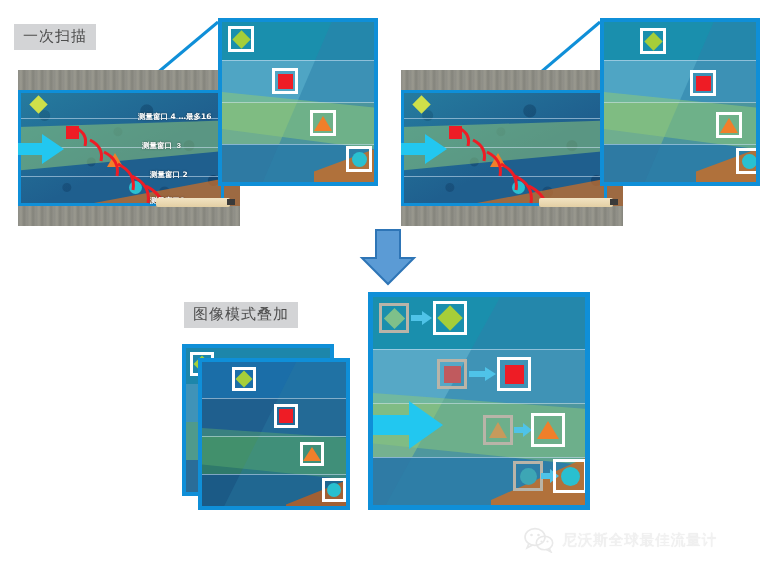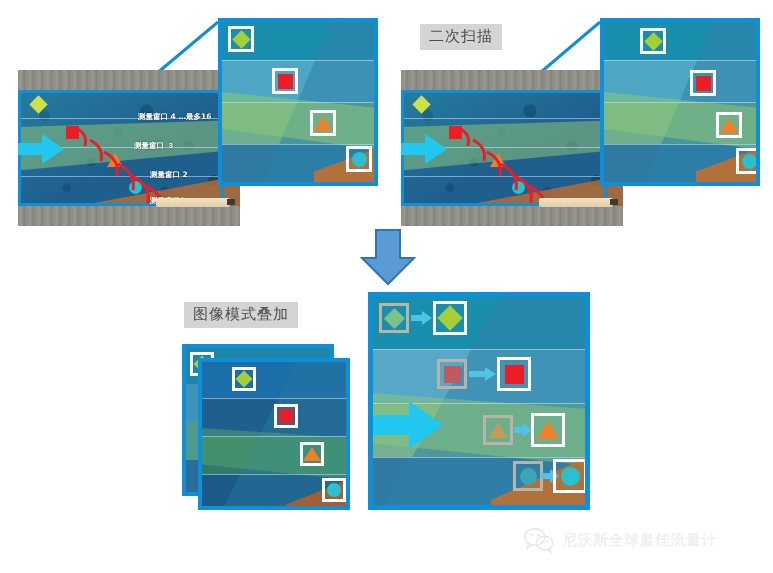--- a/index.html
+++ b/index.html
@@ -97,20 +97,21 @@
   .wm{position:absolute;display:flex;align-items:center;gap:8px;}
   .wm-text{color:#f2f2f2;font-size:15px;letter-spacing:.5px;
            font-family:"DejaVu Sans","Liberation Sans",sans-serif;
            text-shadow:0 0 1px #dcdcdc;}
 </style>
 </head>
 <body>
 
 <div class="root">
 
+  <div class="label-chip" style="left:14px;top:24px;">一次扫描</div>
 
   <svg style="position:absolute;left:0;top:0;width:773px;height:573px;pointer-events:none;">
     <polyline points="125,100 218,22" style="fill:none;stroke:#0f8fd8;stroke-width:3"></polyline>
     <polyline points="128,196 218,188" style="fill:none;stroke:#0f8fd8;stroke-width:3"></polyline>
   </svg>
 
   <div class="scene" style="left:18px;top:70px;width:222px;height:156px;">
     <div class="bankTop" style="top:0;height:20px;"></div>
     <div class="water" style="top:20px;height:116px;">
       <div class="noise"></div>
@@ -143,21 +144,21 @@
           <path d="M6,4 q12,6 9,18"></path>
           <path d="M20,16 q14,7 11,21"></path>
           <path d="M34,28 q16,8 13,24"></path>
           <path d="M48,40 q18,9 15,26"></path>
           <path d="M62,52 q19,9 16,27"></path>
           <path d="M76,62 q20,10 17,29"></path>
         </g>
       </svg>
 
       <div class="measlabel" style="left:120px;top:22px;">测量窗口 4 …最多16</div>
-      <div class="measlabel" style="left:116px;top:51px;font-family:Liberation Mono, monospace;">测量窗口 3</div>
+      <div class="measlabel" style="left:124px;top:51px;font-family:Liberation Mono, monospace;">测量窗口 3</div>
       <div class="measlabel" style="left:132px;top:80px;">测量窗口 2</div>
       <div class="measlabel" style="left:132px;top:106px;">测量窗口1</div>
     </div>
     <div class="bankBot" style="top:136px;height:20px;"></div>
 
     <div class="probe" style="left:138px;top:128px;width:74px;height:9px;border-radius:2px;"></div>
     <div class="probetip" style="left:209px;top:129px;width:8px;height:6px;"></div>
   </div>
 
   <div class="zoompanel" style="left:218px;top:18px;width:160px;height:168px;">
@@ -183,21 +184,20 @@
       <span class="shape sq" style="width:15px;height:15px;background:#ee1c25;"></span>
     </div>
     <div class="marker bright" style="left:88px;top:88px;width:26px;height:26px;">
       <span class="shape tri" style="border-bottom:15px solid #f07f2a;"></span>
     </div>
     <div class="marker bright" style="left:124px;top:124px;width:26px;height:26px;">
       <span class="shape cir" style="width:15px;height:15px;background:#29c0d0;"></span>
     </div>
   </div>
 
-  <div class="label-chip" style="left:420px;top:24px;">二次扫描</div>
 
   <svg style="position:absolute;left:0;top:0;width:773px;height:573px;pointer-events:none;">
     <polyline points="508,100 600,22" style="fill:none;stroke:#0f8fd8;stroke-width:3"></polyline>
     <polyline points="512,196 600,188" style="fill:none;stroke:#0f8fd8;stroke-width:3"></polyline>
   </svg>
 
   <div class="scene" style="left:401px;top:70px;width:222px;height:156px;">
     <div class="bankTop" style="top:0;height:20px;"></div>
     <div class="water" style="top:20px;height:116px;">
       <div class="noise"></div>

